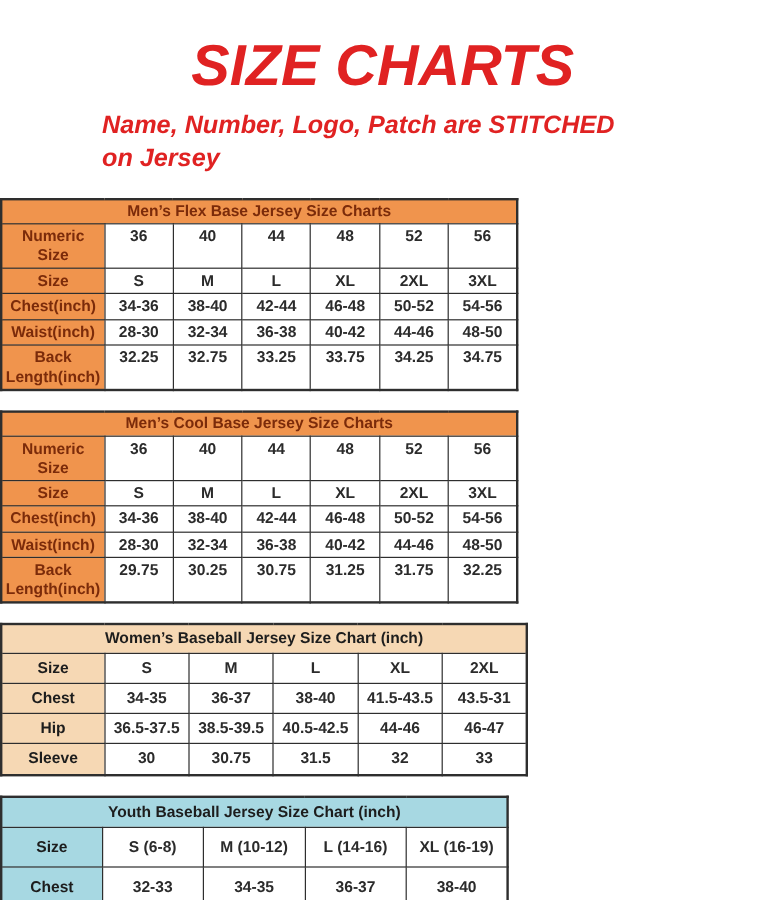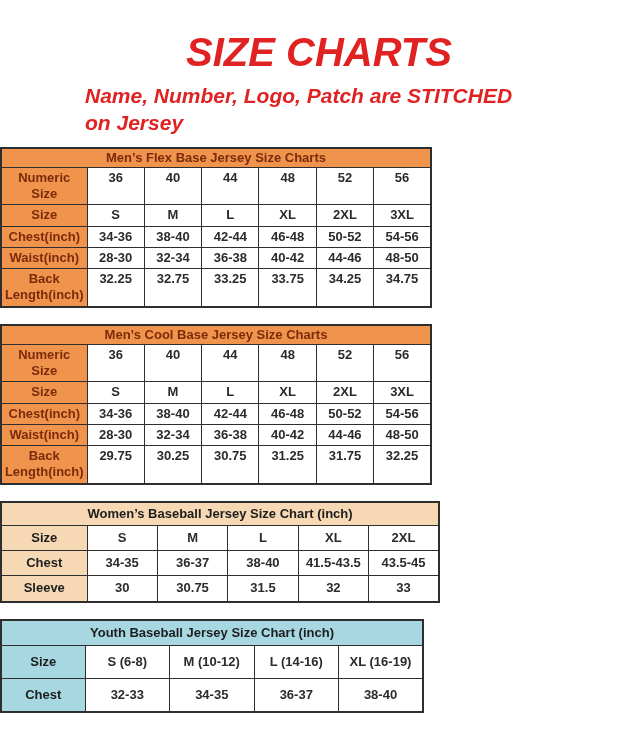--- a/index.html
+++ b/index.html
@@ -18,33 +18,33 @@
     height: 750px;
     font-family: "Liberation Sans", sans-serif;
     padding-top: 30px;
     overflow: hidden;
   }
   .page-title {
     text-align: center;
     color: var(--accent-red);
     font-style: italic;
     font-weight: bold;
-    font-size: 40px;
+    font-size: 48px;
     letter-spacing: 0px;
     line-height: 1.1;
     margin-bottom: 8px;
   }
   .page-subtitle {
     margin-left: 85px;
     color: var(--accent-red);
     font-style: italic;
     font-weight: bold;
     font-size: 21px;
     line-height: 1.3;
-    margin-bottom: 10px;
+    margin-bottom: 20px;
   }
   .page-subtitle span { display: block; }
   table.size-table {
     border-collapse: collapse;
     table-layout: fixed;
     margin-bottom: 16px;
     border: 2px solid var(--border);
     background: #ffffff;
   }
   .size-table th, .size-table td {
@@ -233,21 +233,29 @@
           <td class="value-cell">L</td>
           <td class="value-cell">XL</td>
           <td class="value-cell">2XL</td>
         </tr>
         <tr>
           <td class="label-cell">Chest</td>
           <td class="value-cell">34-35</td>
           <td class="value-cell">36-37</td>
           <td class="value-cell">38-40</td>
           <td class="value-cell">41.5-43.5</td>
-          <td class="value-cell">43.5-45</td>
+          <td class="value-cell">43.5-31</td>
+        </tr>
+        <tr>
+          <td class="label-cell">Hip</td>
+          <td class="value-cell">36.5-37.5</td>
+          <td class="value-cell">38.5-39.5</td>
+          <td class="value-cell">40.5-42.5</td>
+          <td class="value-cell">44-46</td>
+          <td class="value-cell">46-47</td>
         </tr>
         <tr>
           <td class="label-cell">Sleeve</td>
           <td class="value-cell">30</td>
           <td class="value-cell">30.75</td>
           <td class="value-cell">31.5</td>
           <td class="value-cell">32</td>
           <td class="value-cell">33</td>
         </tr>
       </tbody>

